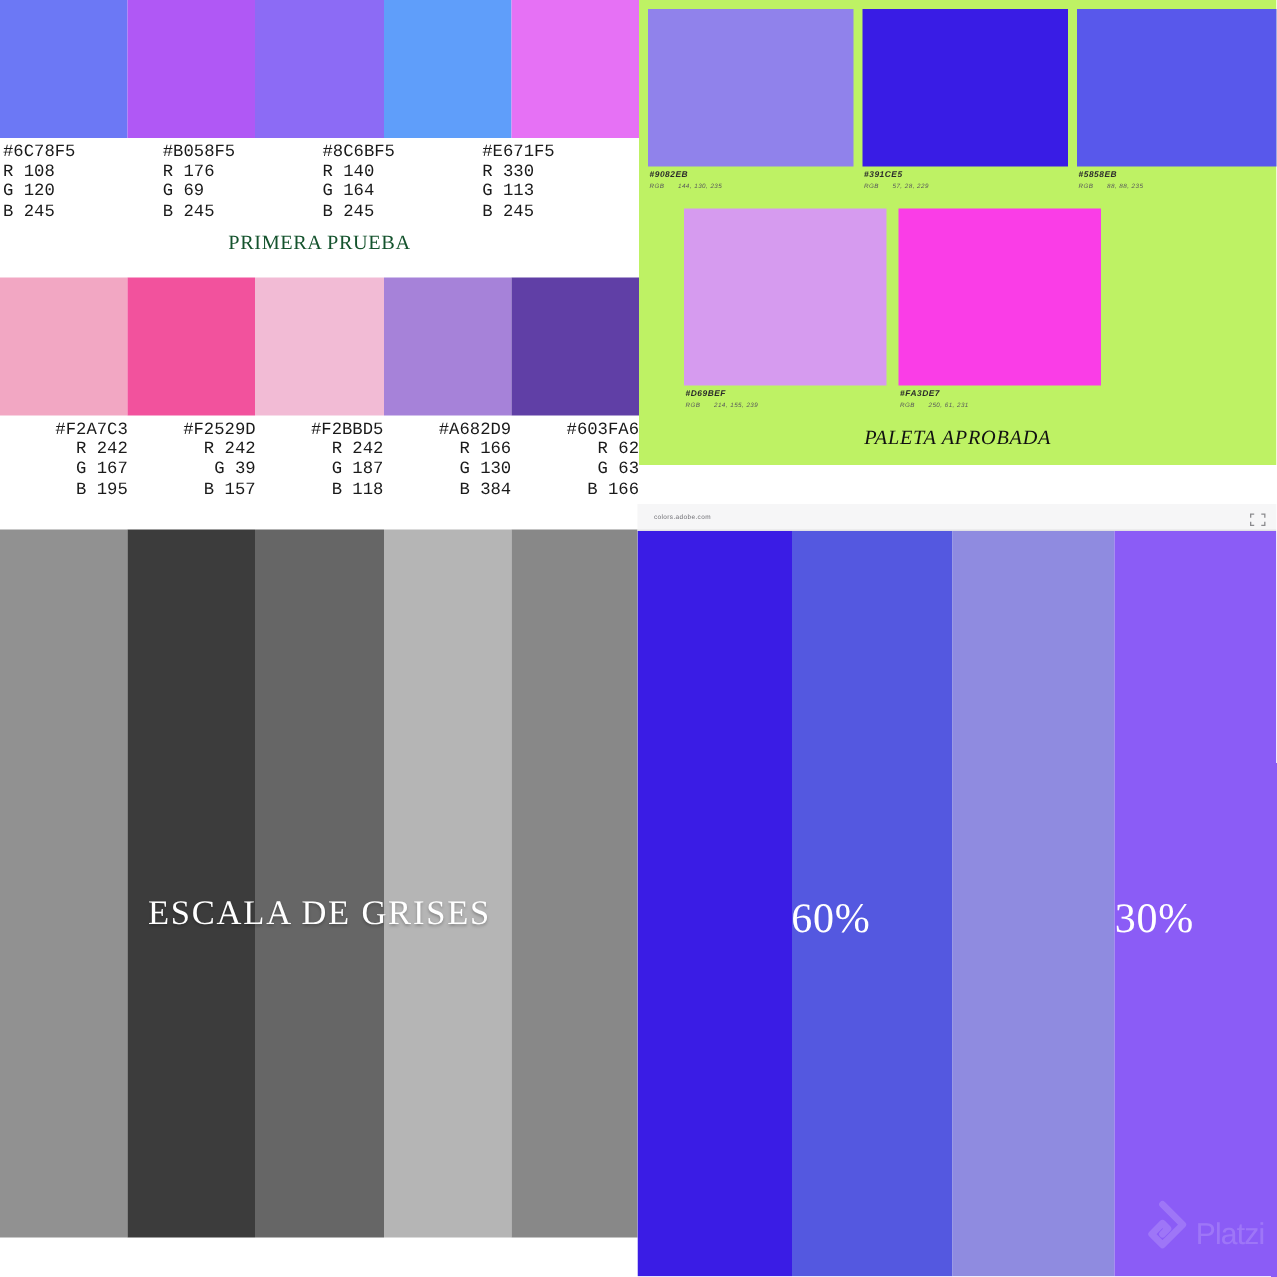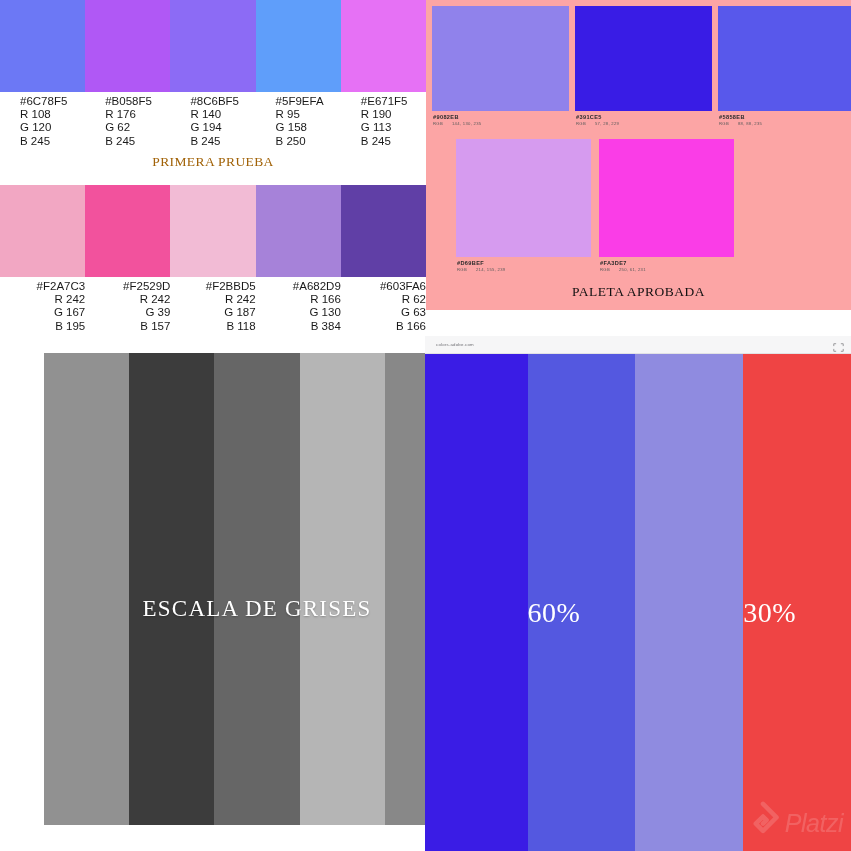--- a/index.html
+++ b/index.html
@@ -31,65 +31,66 @@
     left: 0; top: 0; width: 426px; height: 185px;
   }
   #primera-prueba-panel .swatch-row { height: 92px; }
   .spec-row {
     display: flex;
     width: 100%;
     padding-top: 3px;
   }
   .spec-cell {
     flex: 1 1 0;
-    font-family: Liberation Sans, sans-serif;
+    font-family: Liberation Mono, monospace;
     font-size: 11.5px;
     line-height: 13.2px;
     color: #1a1a1a;
-    padding-left: 20px;
+    padding-left: 2px;
     box-sizing: border-box;
   }
   .spec-cell .hex { display: block; }
   .spec-cell .ch { display: block; }
   .panel-caption {
     text-align: center;
     font-family: "Liberation Serif", serif;
     font-size: 13.5px;
     letter-spacing: 0.4px;
-    color: #a16207;
+    color: #14532d;
   }
 
   
   #segunda-palette-panel {
     left: 0; top: 185px; width: 426px; height: 160px; text-align: right;
   }
   #segunda-palette-panel .swatch-row { height: 92px; }
 
   
   #grises-panel {
-    left: 0; top: 353px; width: 426px; height: 472px; margin-left: 44px;
+    left: 0; top: 353px; width: 426px; height: 472px;
   }
   #grises-panel .swatch-row { height: 100%; }
   #grises-label {
     position: absolute;
     left: 0; top: 0; width: 100%;
     text-align: center;
     font-family: "Liberation Serif", serif;
     color: #ffffff;
     font-size: 23px;
     letter-spacing: 1.2px;
     top: 243px;
     text-shadow: 0 1px 2px rgba(0,0,0,0.25);
     pointer-events: none;
   }
 
   
   #paleta-aprobada-panel {
     left: 426px; top: 0; width: 425px; height: 310px;
-    background: #fca5a5;
+    background: #bef264;
+    font-style: italic;
   }
   .ap-grid-top {
     position: absolute;
     left: 6px; top: 6px;
     display: flex;
     gap: 6px;
   }
   .ap-grid-bottom {
     position: absolute;
     left: 30px; top: 139px;
@@ -186,25 +187,24 @@
     position: absolute;
     right: 8px; bottom: 6px;
     display: flex;
     align-items: center;
     gap: 4px;
     opacity: 0.16;
     pointer-events: none;
   }
   #platzi-watermark .pw-text {
     font-family: "Liberation Sans", sans-serif;
-    font-size: 25px;
+    font-size: 20px;
     color: #ffffff;
     letter-spacing: -0.5px;
     line-height: 1;
-    font-style: italic;
   }
 </style>
 </head>
 <body>
 
 <div id="page">
 
   <div class="panel" id="primera-prueba-panel">
     <div class="swatch-row">
       <div class="swatch" id="pp-sw-0" style="background: rgb(108, 120, 245);"></div>
@@ -216,38 +216,32 @@
     <div class="spec-row">
       <div class="spec-cell">
         <span class="hex">#6C78F5</span>
         <span class="ch">R 108</span>
         <span class="ch">G 120</span>
         <span class="ch">B 245</span>
       </div>
       <div class="spec-cell">
         <span class="hex">#B058F5</span>
         <span class="ch">R 176</span>
-        <span class="ch">G 62</span>
+        <span class="ch">G 69</span>
         <span class="ch">B 245</span>
       </div>
       <div class="spec-cell">
         <span class="hex">#8C6BF5</span>
         <span class="ch">R 140</span>
-        <span class="ch">G 194</span>
+        <span class="ch">G 164</span>
         <span class="ch">B 245</span>
       </div>
       <div class="spec-cell">
-        <span class="hex">#5F9EFA</span>
-        <span class="ch">R 95</span>
-        <span class="ch">G 158</span>
-        <span class="ch">B 250</span>
-      </div>
-      <div class="spec-cell">
         <span class="hex">#E671F5</span>
-        <span class="ch">R 190</span>
+        <span class="ch">R 330</span>
         <span class="ch">G 113</span>
         <span class="ch">B 245</span>
       </div>
     </div>
     <div class="panel-caption" style="margin-top:6px;">PRIMERA PRUEBA</div>
   </div>
 
   <div class="panel" id="segunda-palette-panel">
     <div class="swatch-row">
       <div class="swatch" id="sp-sw-0" style="background: rgb(242, 167, 195);"></div>
@@ -366,21 +360,21 @@
     <div id="proporcion-bands">
       <div class="prop-band" style="flex: 1.35 1 0px; background: rgb(58, 28, 229);" id="pr-band-0">
         <div class="prop-pct"></div>
       </div>
       <div class="prop-band" style="flex: 1.42 1 0px; background: rgb(84, 88, 224);" id="pr-band-1">
         <div class="prop-pct">60%</div>
       </div>
       <div class="prop-band" style="flex: 1.42 1 0px; background: rgb(143, 139, 224);" id="pr-band-2">
         <div class="prop-pct"></div>
       </div>
-      <div class="prop-band" style="flex: 1.42 1 0px; background: #ef4444;" id="pr-band-3">
+      <div class="prop-band" style="flex: 1.42 1 0px; background: #8b5cf6;" id="pr-band-3">
         <div class="prop-pct">30%</div>
       </div>
     </div>
 
     <div id="platzi-watermark">
       <span>
         <svg viewBox="0 0 40 44" width="36" height="40" aria-hidden="true">
           <path d="M20 3 L35 18 L20 33 L12 25 L20 17 L24 21 L20 25" fill="none" stroke="#ffffff" stroke-width="5" stroke-linejoin="round" stroke-linecap="round"></path>
         </svg>
       </span>

